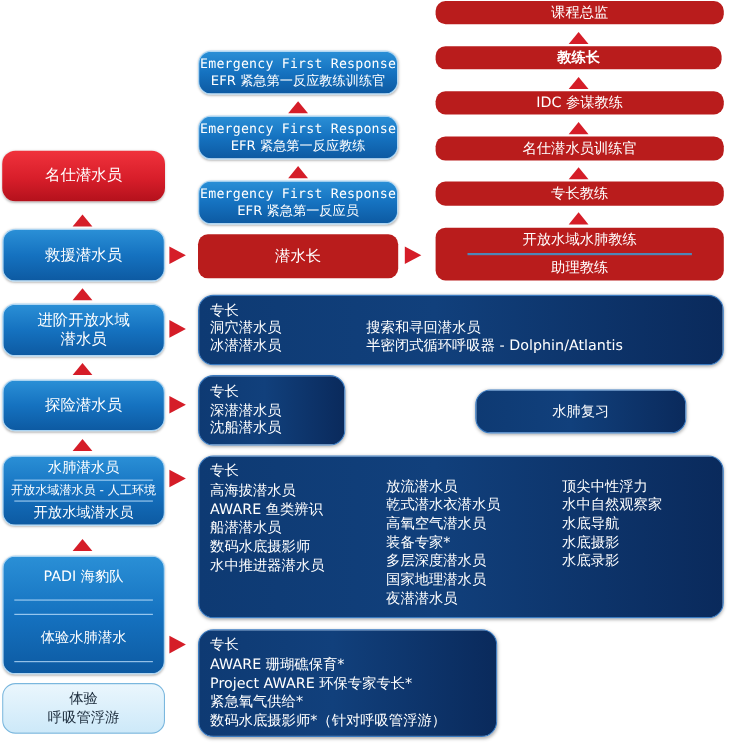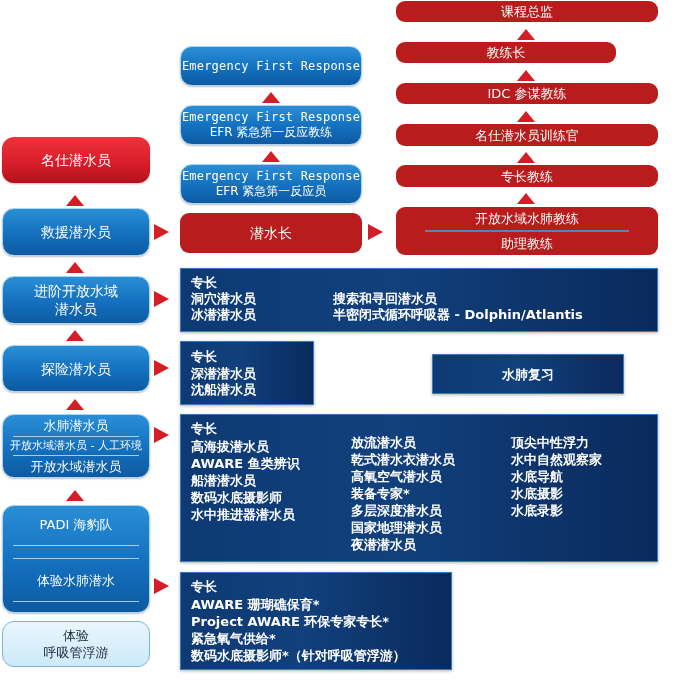--- a/index.html
+++ b/index.html
@@ -18,23 +18,22 @@
     background: linear-gradient(180deg, #f0323c 0%, #d81e2a 55%, #b4111c 100%);
     border-radius: 12px; box-shadow: 0 1px 2px rgba(0,0,0,0.25);
     display: flex; align-items: center; justify-content: center;
   }
   .black {
     background: #b91c1c; border-radius: 9px;
     display: flex; flex-direction: column; align-items: center; justify-content: center;
   }
   .navy {
     background: linear-gradient(90deg, #0e3a73 0%, #11407c 45%, #0a2a5c 100%);
-    border-radius: 0; border: 1px solid #3a7ac0;
+    border-radius: 14px; border: 1px solid #3a7ac0;
     box-shadow: 0 1px 3px rgba(0,0,0,0.3);
-    font-weight: bold;
   }
   .light {
     background: linear-gradient(180deg, #eaf6fd 0%, #cde9f9 100%);
     border: 1.5px solid #7ab7de; border-radius: 12px; color: #1a2a3a;
     display: flex; flex-direction: column; align-items: center; justify-content: center;
   }
   .t14 { font-size: 14px; line-height: 18px; }
   .t13 { font-size: 13px; line-height: 17px; }
   .efr-en { font-family: "DejaVu Sans Mono", "Liberation Mono", monospace; font-size: 12px; line-height: 15px; letter-spacing: 0.2px; }
   .efr-cn { font-size: 12px; line-height: 15px; }
@@ -101,20 +100,21 @@
 
 <div class="arrow-right" style="left:154px;top:224px;"></div>
 <div class="arrow-right" style="left:154px;top:291px;"></div>
 <div class="arrow-right" style="left:154px;top:360px;"></div>
 <div class="arrow-right" style="left:154px;top:427px;"></div>
 <div class="arrow-right" style="left:154px;top:578px;"></div>
 <div class="arrow-right" style="left:368px;top:224px;"></div>
 
 <div class="box blue" style="left:180px;top:46px;width:182px;height:40px;">
   <span class="efr-en">Emergency First Response</span>
+  <span class="efr-cn">EFR 紧急第一反应教练训练官</span>
 </div>
 <div class="arrow-up" style="left:262px;top:92px;"></div>
 
 <div class="box blue" style="left:180px;top:105px;width:182px;height:40px;">
   <span class="efr-en">Emergency First Response</span>
   <span class="efr-cn">EFR 紧急第一反应教练</span>
 </div>
 <div class="arrow-up" style="left:262px;top:151px;"></div>
 
 <div class="box blue" style="left:180px;top:164px;width:182px;height:40px;">
@@ -124,21 +124,21 @@
 
 <div class="box black t14" style="left:180px;top:213px;width:182px;height:40px;">
   <span>潜水长</span>
 </div>
 
 <div class="box black t13" style="left:396px;top:1px;width:262px;height:21px;">
   <span>课程总监</span>
 </div>
 <div class="arrow-up" style="left:517px;top:29px;"></div>
 
-<div class="box black t13" style="left:396px;top:42px;width:220px;height:21px;">
+<div class="box black t13" style="left:396px;top:42px;width:260px;height:21px;font-weight:bold;">
   <span>教练长</span>
 </div>
 <div class="arrow-up" style="left:517px;top:70px;"></div>
 
 <div class="box black t13" style="left:396px;top:83px;width:262px;height:21px;">
   <span>IDC 参谋教练</span>
 </div>
 <div class="arrow-up" style="left:517px;top:111px;"></div>
 
 <div class="box black t13" style="left:396px;top:124px;width:262px;height:22px;">

